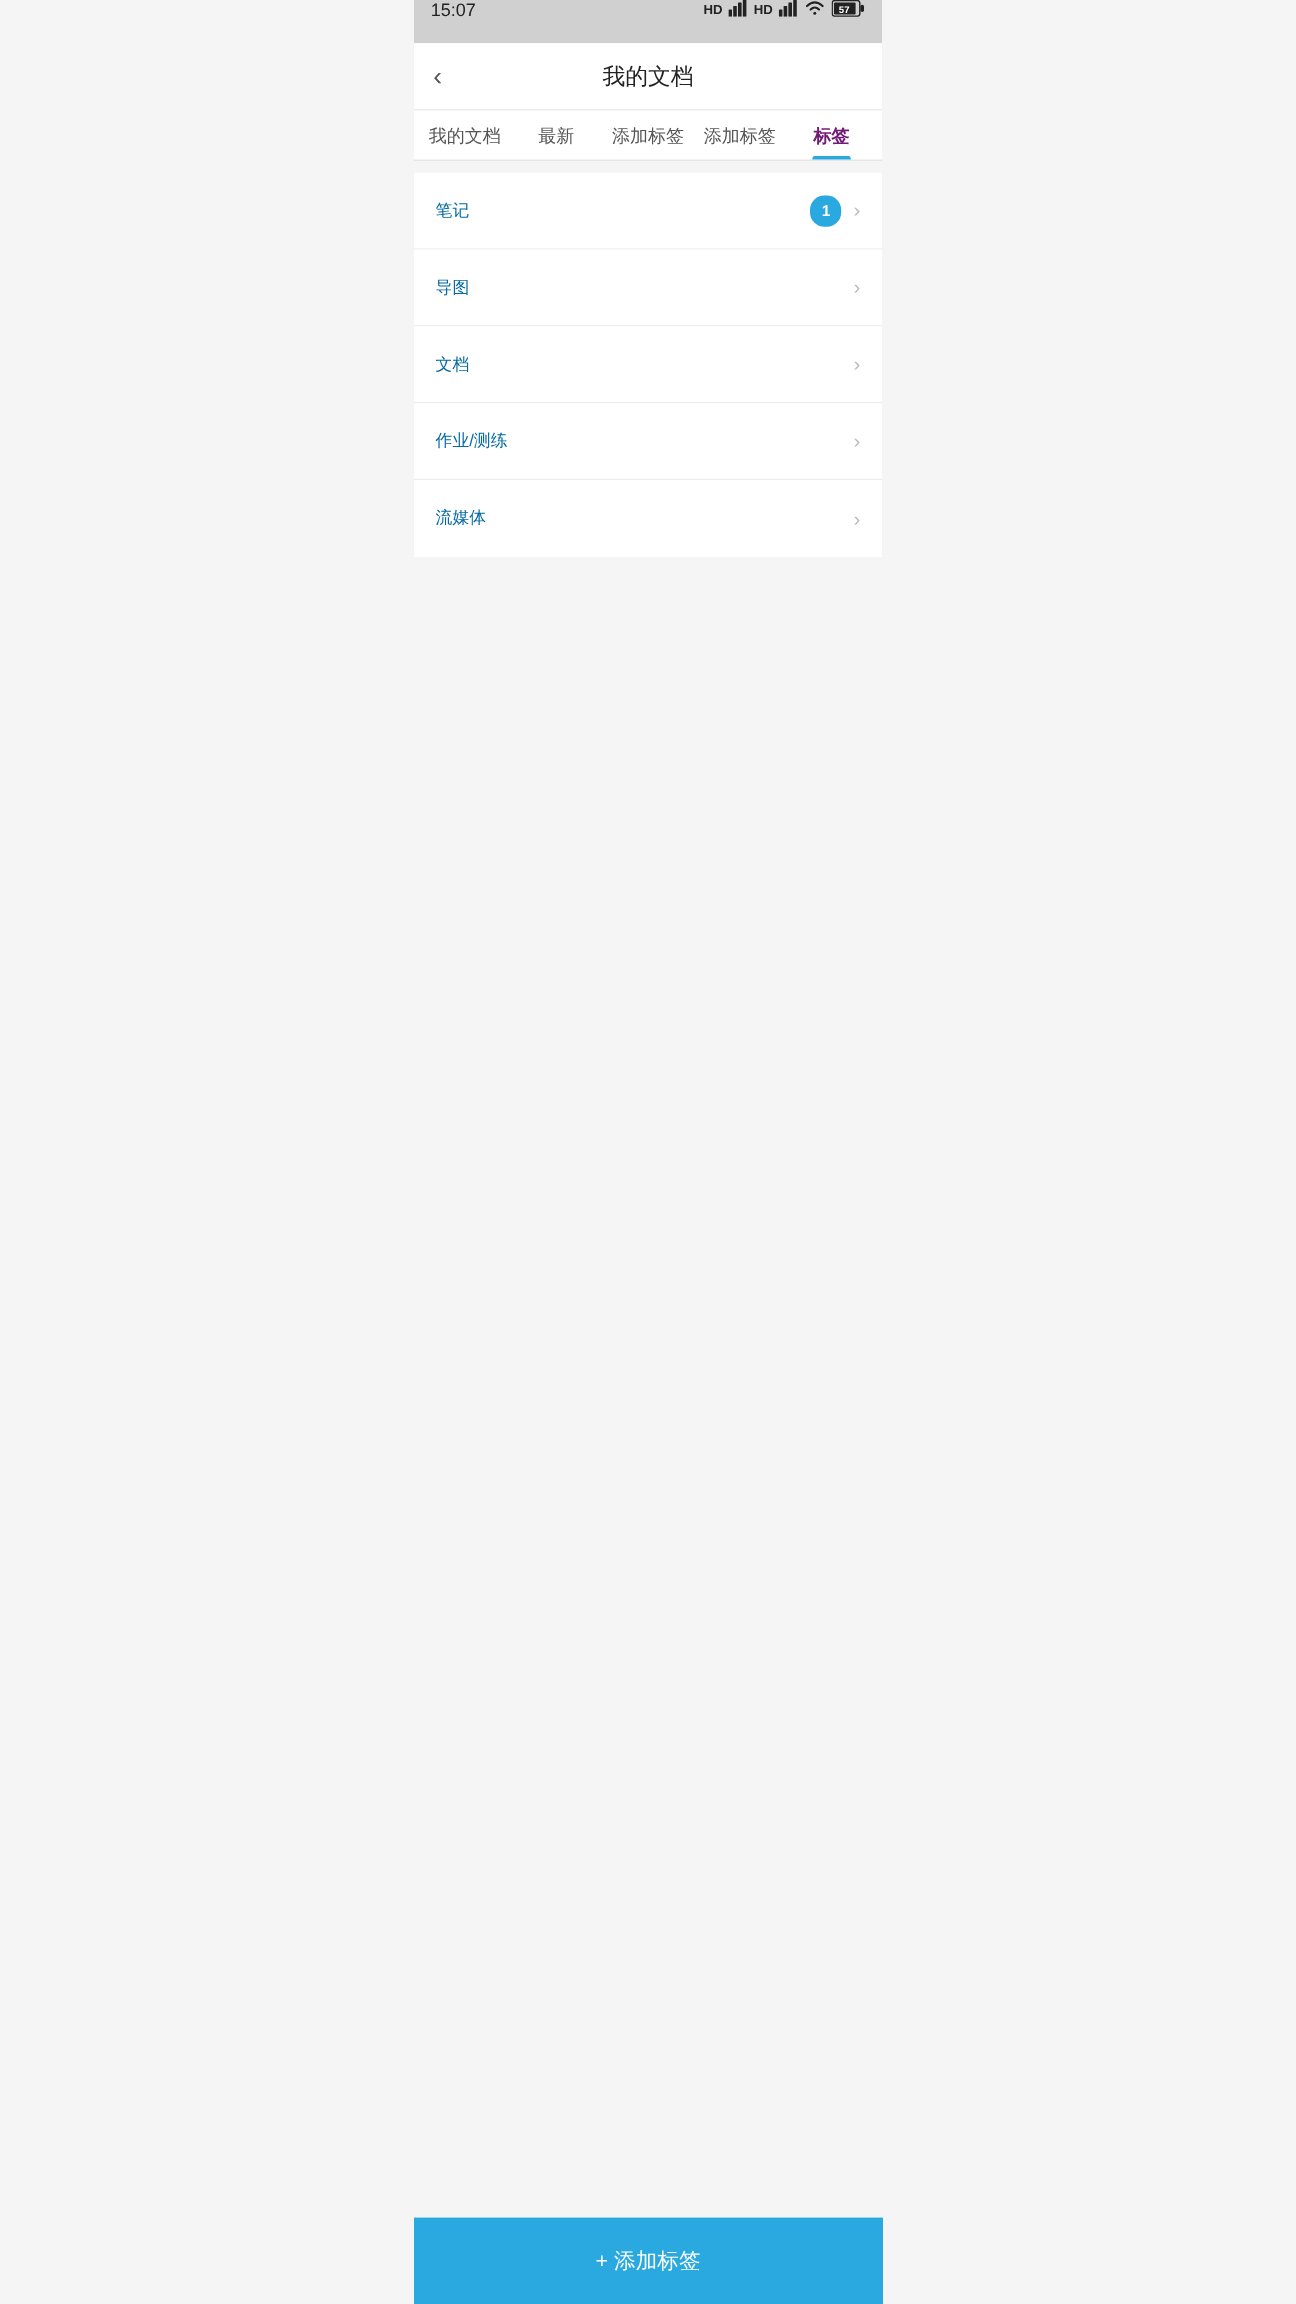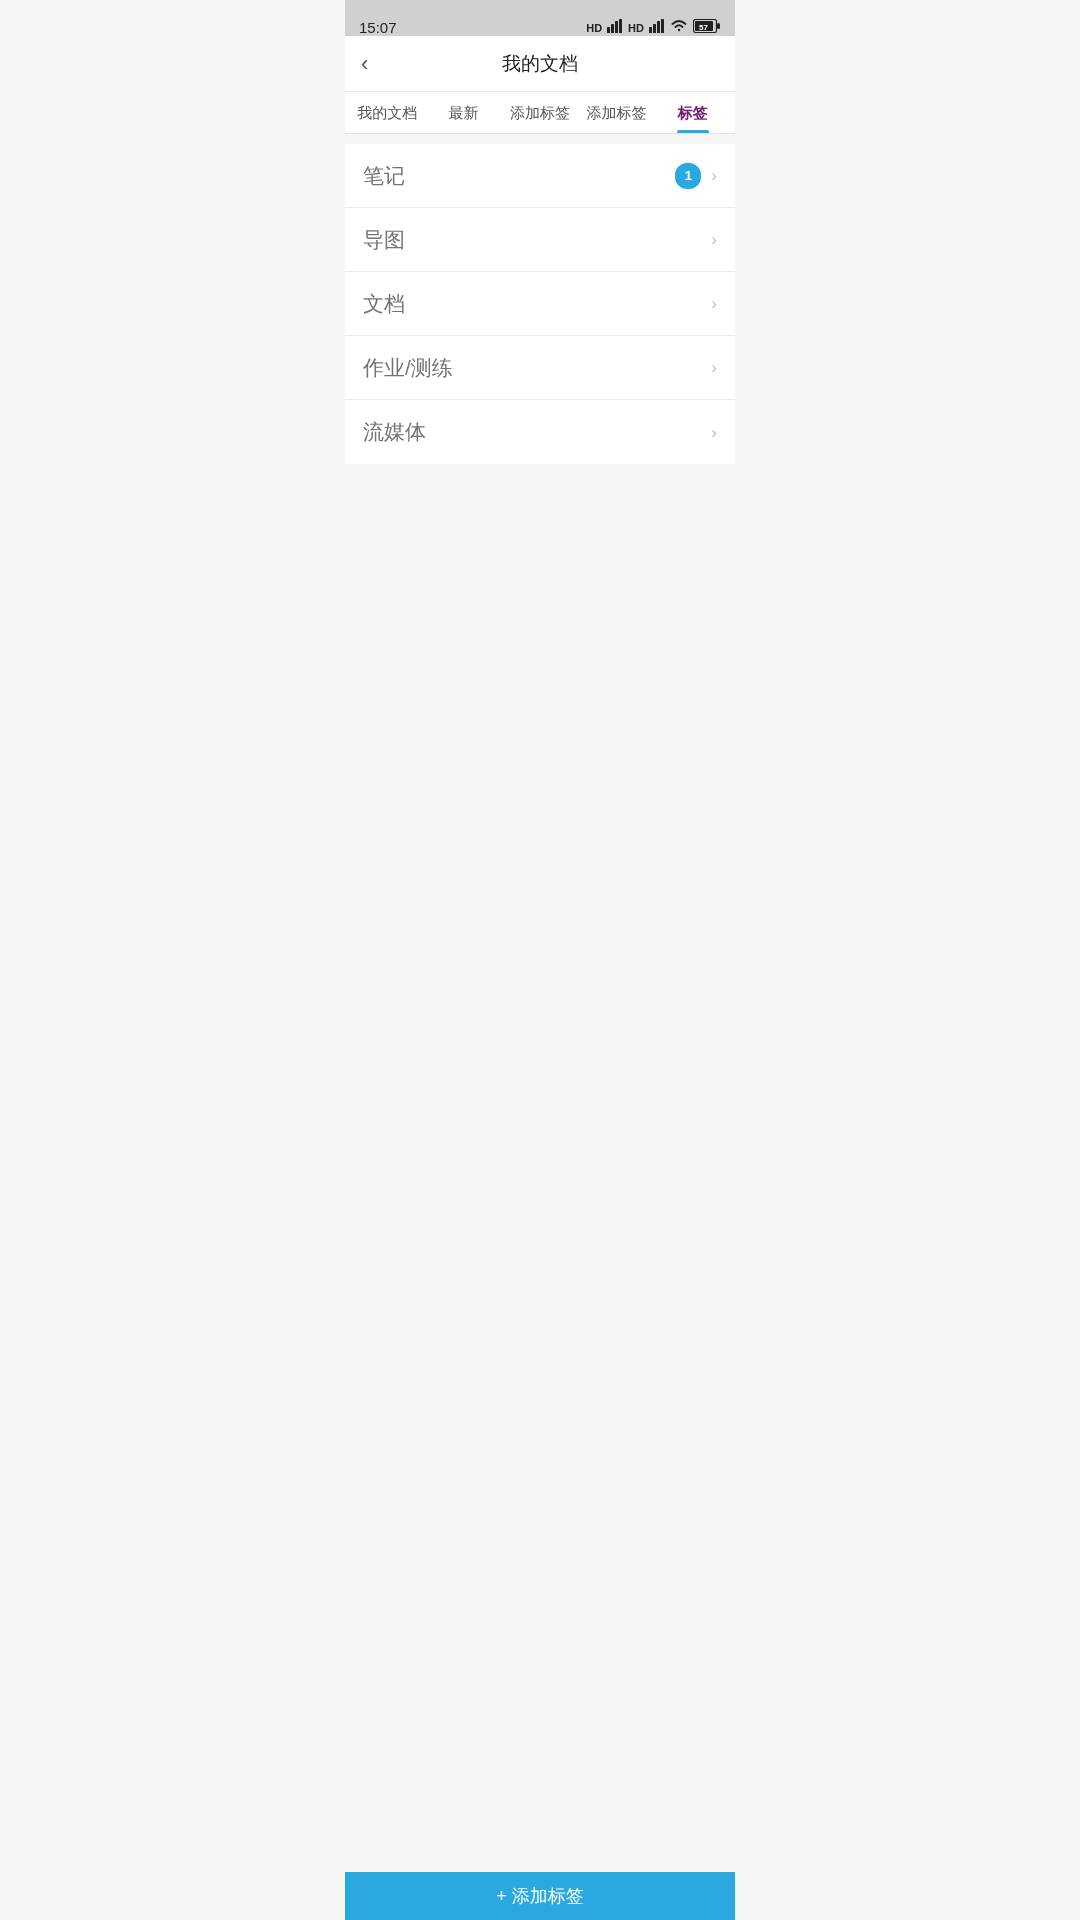--- a/index.html
+++ b/index.html
@@ -16,21 +16,21 @@
       background: #f5f5f5;
       margin: 0 auto;
       position: relative;
     }
 
     
     .status-bar {
       background: #d0d0d0;
       height: 36px;
       display: flex;
-      align-items: flex-end;
+      align-items: flex-start;
       justify-content: space-between;
       padding: 0 14px;
     }
 
     .status-time {
       font-size: 15px;
       font-weight: 500;
       color: #222;
     }
 
@@ -129,22 +129,22 @@
       border-bottom: none;
     }
 
     .list-item-left {
       display: flex;
       align-items: center;
       gap: 12px;
     }
 
     .list-item-label {
-      font-size: 21px;
-      color: #737373;
+      font-size: 14px;
+      color: #0369a1;
     }
 
     .list-item-right {
       display: flex;
       align-items: center;
       gap: 10px;
     }
 
     .badge {
       background: #29a9e0;
@@ -166,21 +166,21 @@
       line-height: 1;
     }
 
     
     .add-tag-btn {
       position: fixed;
       bottom: 0;
       left: 50%;
       transform: translateX(-50%);
       width: 390px;
-      height: 48px;
+      height: 72px;
       background: #29a9e0;
       color: #fff;
       font-size: 18px;
       font-weight: 500;
       border: none;
       cursor: pointer;
       display: flex;
       align-items: center;
       justify-content: center;
     }

